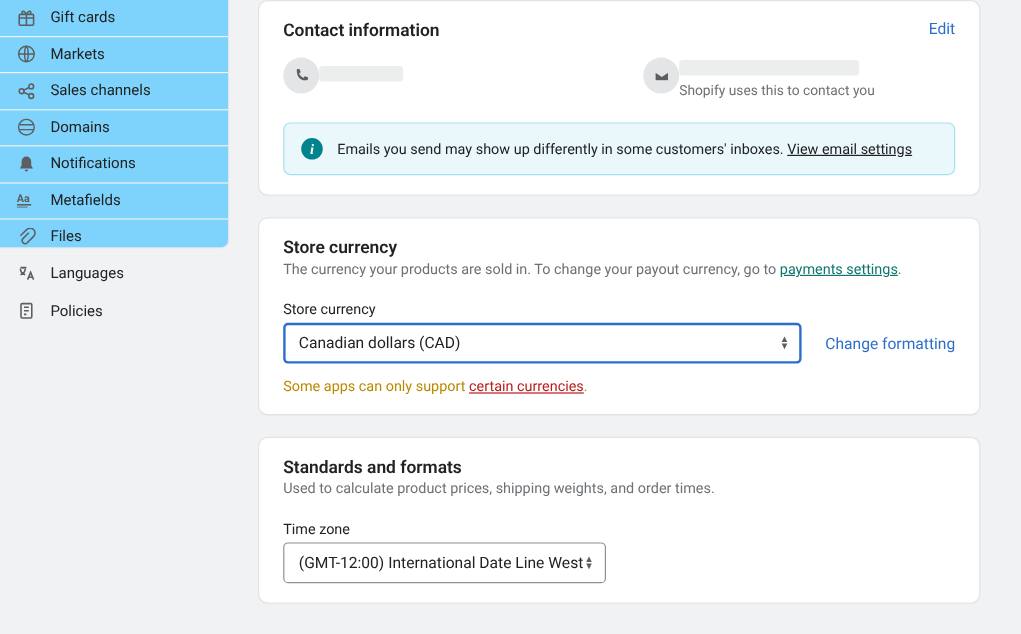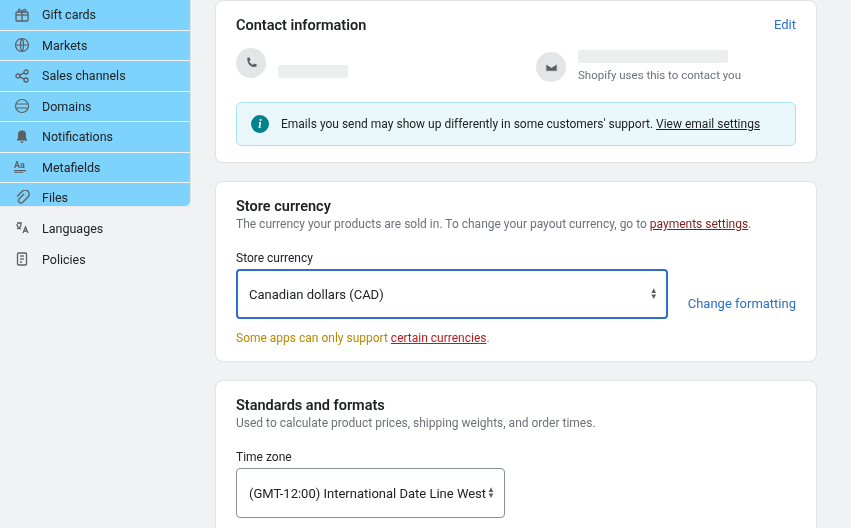--- a/index.html
+++ b/index.html
@@ -72,22 +72,21 @@
   }
   .edit-link { color: #2c6ecb; font-size: 13px; cursor: pointer; }
   .contact-row {
     display: flex;
     gap: 40px;
     margin-bottom: 12px;
   }
   .contact-col { flex: 1; }
   .contact-item {
     display: flex;
-    align-items: flex-end;
-    gap: 12px;
+    align-items: flex-start;
     margin-bottom: 8px;
   }
   .circle-icon {
     width: 30px; height: 30px;
     background: #e4e5e7;
     border-radius: 50%;
     display: flex; align-items: center; justify-content: center;
     color: #5c5f62;
     flex-shrink: 0;
   }
@@ -115,35 +114,35 @@
     border-radius: 50%;
     color: #fff;
     display: flex; align-items: center; justify-content: center;
     font-size: 12px;
     font-weight: bold;
     font-style: italic;
     flex-shrink: 0;
     font-family: Georgia, serif;
   }
   .link-underline { text-decoration: underline; cursor: pointer; color: #202223; }
-  .link-blue { color: #7f1d1d; text-decoration: underline; cursor: pointer; }
+  .link-blue { color: #0f766e; text-decoration: underline; cursor: pointer; }
   .field-label {
     font-size: 12px;
     color: #202223;
     margin-bottom: 4px;
     display: block;
   }
   .select-wrap {
     position: relative;
   }
   .select-box {
     width: 100%;
     border: 1px solid #8c9196;
     border-radius: 4px;
-    height: 50px;
+    height: 34px;
     padding: 0 14px 0 12px;
     font-size: 13px;
     background: #fff;
     color: #202223;
     display: flex;
     align-items: center;
     cursor: pointer;
     appearance: none;
   }
   .select-focused {
@@ -295,21 +294,21 @@
           <div style="flex:1;">
             <div class="placeholder-line" style="width:150px;margin-top:2px;margin-bottom:5px;"></div>
             <div class="contact-text">Shopify uses this to contact you</div>
           </div>
         </div>
       </div>
     </div>
     <div class="info-banner">
       <span class="info-icon">i</span>
       <span>
-        <span>Emails you send may show up differently in some customers' support. </span><span class="link-underline">View email settings</span>
+        <span>Emails you send may show up differently in some customers' inboxes. </span><span class="link-underline">View email settings</span>
       </span>
     </div>
   </section>
 
   <section class="card">
     <div class="card-title">Store currency</div>
     <div class="card-sub">
       <span>The currency your products are sold in. To change your payout currency, go to </span><span class="link-blue">payments settings</span>.
     </div>
     <div class="currency-row" style="margin-top:20px;">

